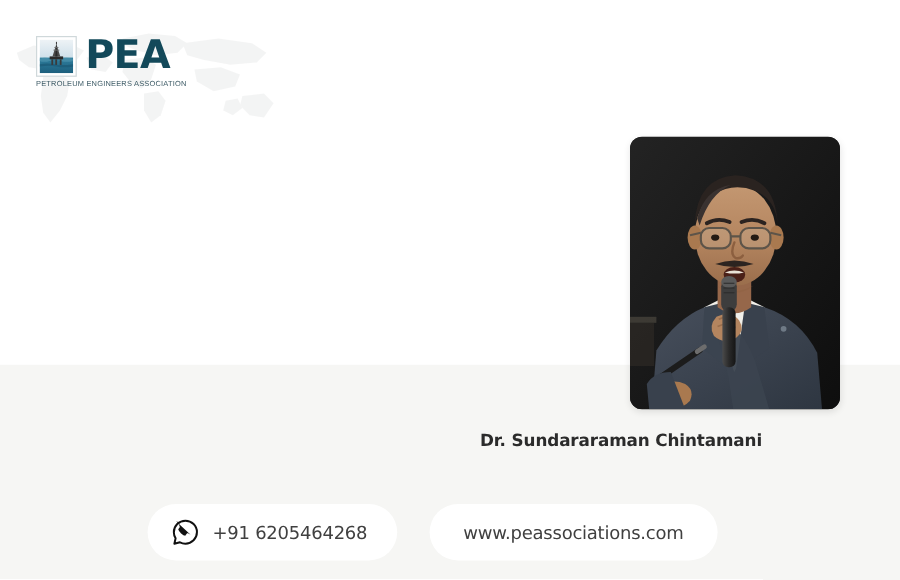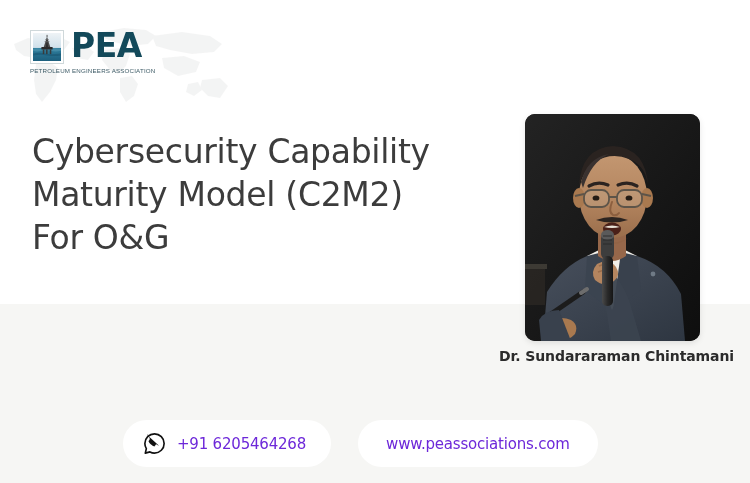--- a/index.html
+++ b/index.html
@@ -110,23 +110,22 @@
     overflow: hidden;
     background: #1b1b1b;
     box-shadow: 0 2px 6px rgba(0,0,0,0.10);
   }
   .photo svg { display: block; width: 100%; height: 100%; }
 
   
   .speaker-name {
     position: absolute;
     left: 400px;
-    top: 348px;
+    top: 360px;
     width: 334px;
-    text-align: right;
     font-family: "DejaVu Sans", sans-serif;
     font-size: 14px;
     font-weight: bold;
     color: #2b2b2b;
     letter-spacing: -0.1px;
   }
 
   
   .pills {
     position: absolute;
@@ -142,21 +141,21 @@
     background: #ffffff;
     display: flex;
     align-items: center;
     box-sizing: border-box;
   }
   .pill-phone { padding: 0 25px 0 20px; }
   .pill-site  { padding: 0 28px; justify-content: center; }
   .pill-text {
     font-family: "DejaVu Sans", sans-serif;
     font-size: 15px;
-    color: #6d28d9;
+    color: #404040;
     letter-spacing: -0.2px;
     white-space: nowrap;
   }
   .wa-icon {
     width: 23px;
     height: 23px;
     margin-right: 11px;
     flex: 0 0 23px;
   }
   .wa-icon svg { display: block; width: 100%; height: 100%; }
@@ -215,25 +214,20 @@
           <rect x="14.6" y="2" width="0.9" height="2.4" fill="#3a3a3a"></rect>
         </svg>
       </div>
       <div>
         <div class="logo-word">PEA</div>
       </div>
     </div>
     <div class="logo-sub">PETROLEUM ENGINEERS ASSOCIATION</div>
   </div>
 
-  <div class="headline">
-    <div>Cybersecurity Capability</div>
-    <div>Maturity Model (C2M2)</div>
-    <div>For O&amp;G</div>
-  </div>
 
   <div class="photo">
     <svg viewBox="0 0 175 227" xmlns="http://www.w3.org/2000/svg">
       <defs>
         <linearGradient id="bgdark" x1="0" y1="0" x2="1" y2="1">
           <stop offset="0%" stop-color="#232323"></stop>
           <stop offset="60%" stop-color="#161616"></stop>
           <stop offset="100%" stop-color="#0e0e0e"></stop>
         </linearGradient>
         <linearGradient id="jacket" x1="0" y1="0" x2="1" y2="1">

